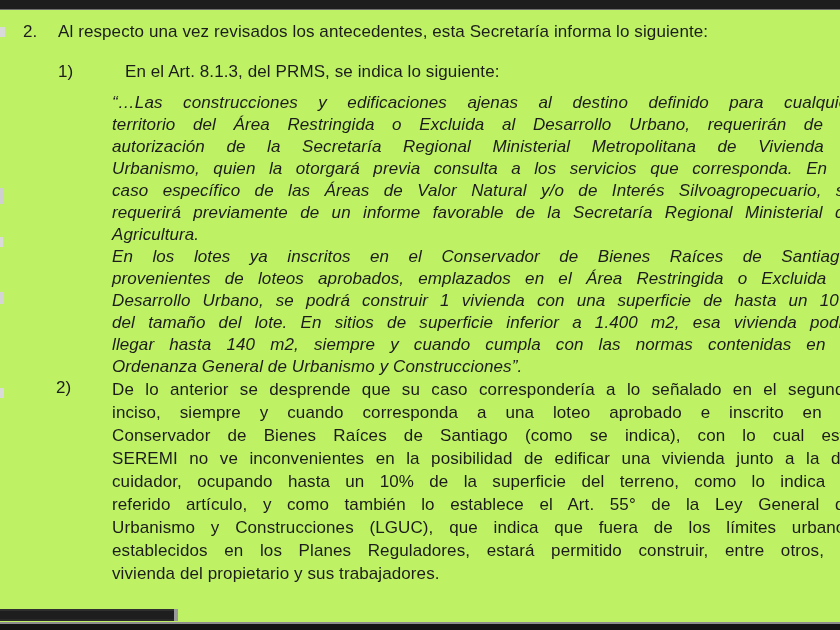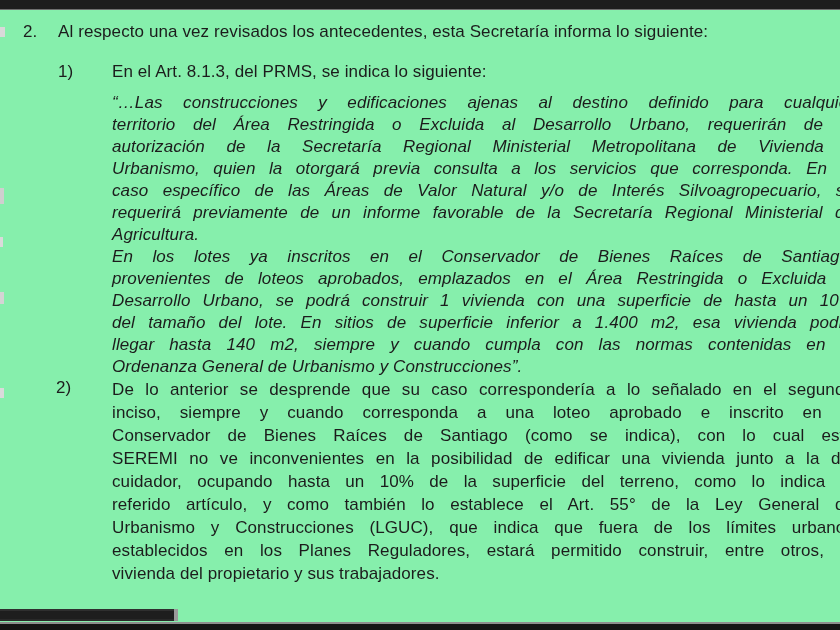--- a/index.html
+++ b/index.html
@@ -1,20 +1,20 @@
 <!DOCTYPE html>
 <html><head>
 <meta charset="utf-8">
 <style>
   html, body { margin: 0; padding: 0; }
   .doc {
     position: relative;
     width: 840px;
     height: 630px;
-    background: #86efac;
+    background: #bef264;
     overflow: hidden;
     font-family: "Liberation Sans", "DejaVu Sans", sans-serif;
     color: #1c1c1c;
     letter-spacing: 0.1px;
   }
   .topbar {
     position: absolute;
     left: 0; top: 0;
     width: 840px; height: 9px;
     background: #1d1d1d;
@@ -31,21 +31,21 @@
     width: 35px;
   }
   .itemnum {
     position: absolute;
     font-size: 17px;
   }
   .n1 { left: 58px; top: 62px; }
   .n2 { left: 56px; top: 378px; }
   .heading1 {
     position: absolute;
-    left: 112px; top: 62px;
+    left: 125px; top: 62px;
     font-size: 17px;
     white-space: nowrap;
   }
   .quote {
     position: absolute;
     left: 112px; top: 92px;
     width: 742px;
     font-size: 17px;
     font-style: italic;
     line-height: 22px;

